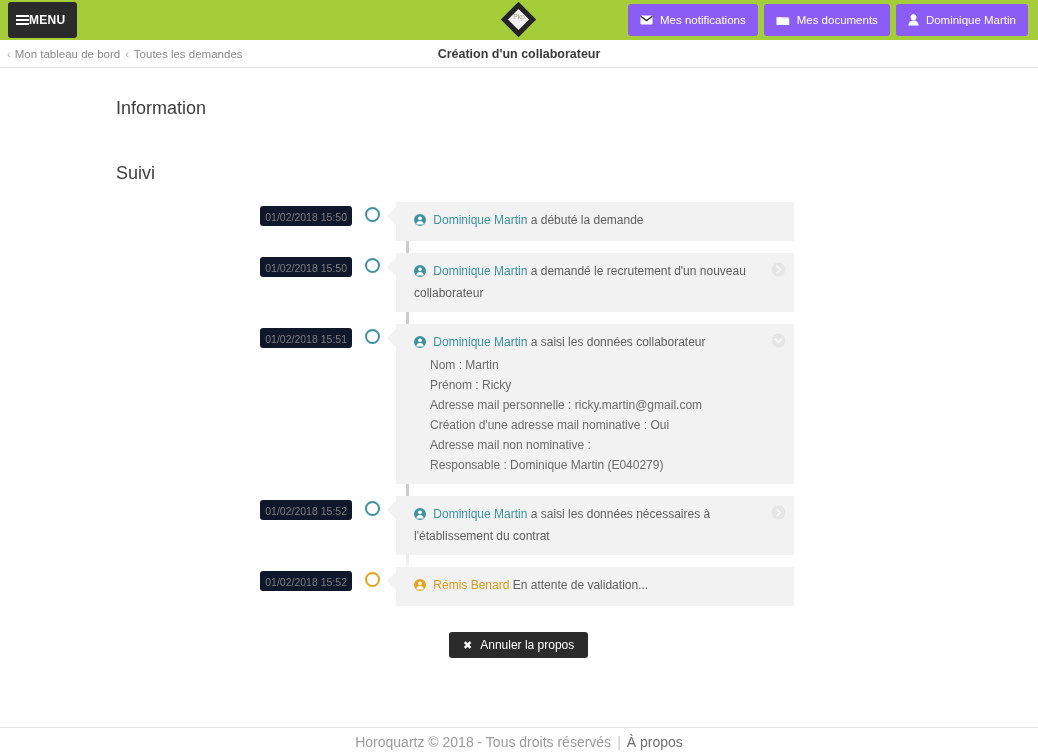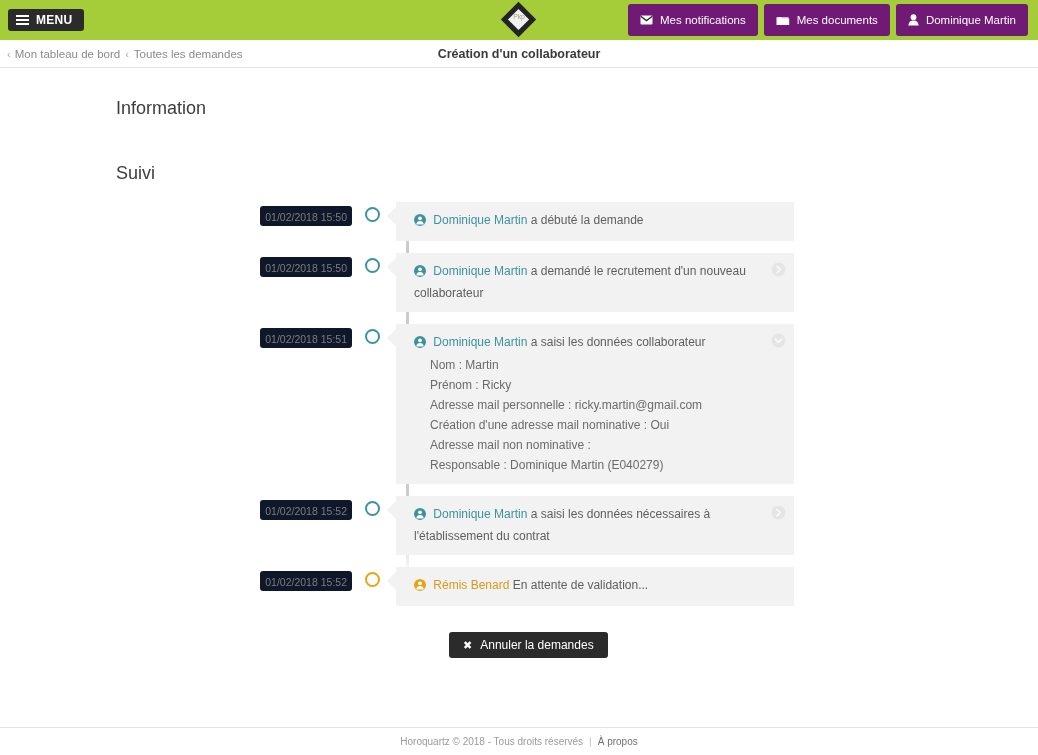--- a/index.html
+++ b/index.html
@@ -22,25 +22,24 @@
     background: #a4cd39;
     display: flex;
     align-items: center;
     padding: 0 8px;
   }
   .menu-btn {
     background: #2b2b2b;
     color: #ffffff;
     border: none;
     border-radius: 3px;
-    height: 22px;
+    height: 36px;
     padding: 0 11px 0 8px;
     display: flex;
     align-items: center;
-    gap: 7px;
     font-size: 12px;
     font-weight: bold;
     letter-spacing: .3px;
     cursor: pointer;
     font-family: "Liberation Sans", sans-serif;
   }
   .burger { display: inline-flex; flex-direction: column; gap: 2px; }
   .burger i { display: block; width: 13px; height: 2px; background: #fff; }
 
   .logo {
@@ -74,21 +73,21 @@
     letter-spacing: -.2px;
   }
 
   .top-actions {
     margin-left: auto;
     display: flex;
     gap: 6px;
     padding-right: 2px;
   }
   .top-btn {
-    background: #701a75;
+    background: #8b5cf6;
     color: #fff;
     border: none;
     border-radius: 3px;
     height: 26px;
     padding: 16px 12px;
     display: flex;
     align-items: center;
     gap: 7px;
     font-size: 11.5px;
     cursor: pointer;
@@ -264,21 +263,21 @@
   
   .footer {
     position: absolute;
     left: 0; right: 0;
     bottom: 0;
     height: 28px;
     border-top: 1px solid #e3e3e3;
     display: flex;
     align-items: center;
     justify-content: center;
-    font-size: 10px;
+    font-size: 14px;
     color: #9b9b9b;
     gap: 6px;
     background: #fff;
   }
   .footer a { color: #6f6f6f; text-decoration: none; }
   .footer .bar { color: #c4c4c4; }
 </style>
 </head>
 <body>
 
@@ -488,21 +487,21 @@
           <span>En attente de validation...</span>
         </span>
       </div>
     </div>
 
   </div>
 
   <div class="cancel-wrap">
     <button class="cancel-btn">
       <span class="x">✖</span>
-      <span>Annuler la demandes</span>
+      <span>Annuler la propos</span>
     </button>
   </div>
 
 </div>
 
 <div class="footer">
   <span>Horoquartz © 2018 - Tous droits réservés</span>
   <span class="bar">|</span>
   <a href="#">À propos</a>
 </div>

